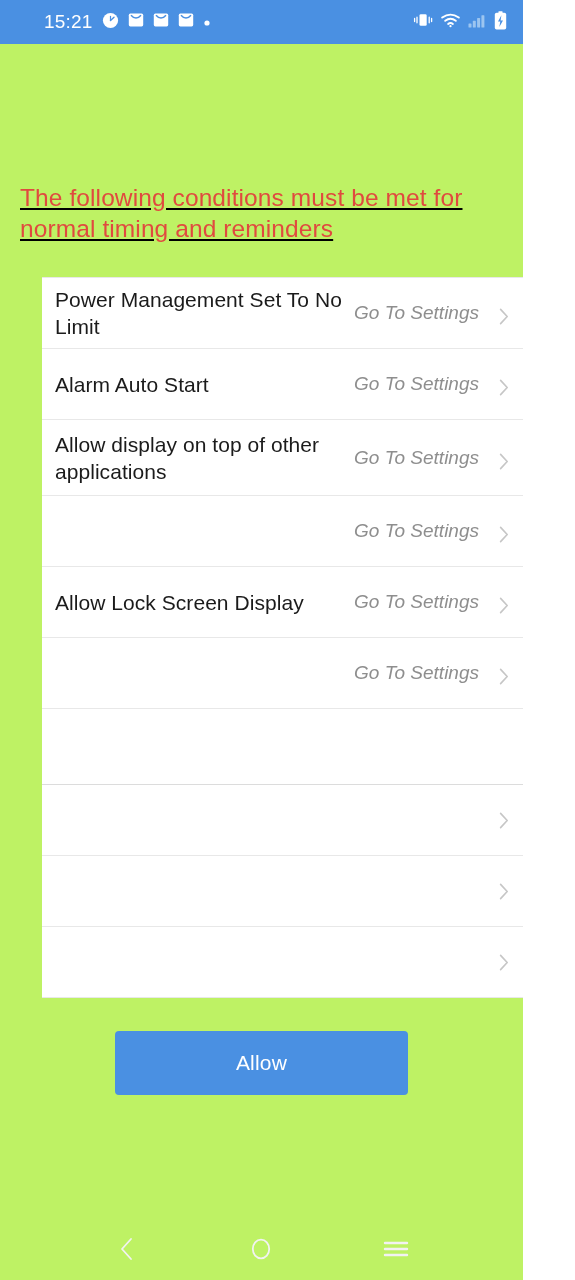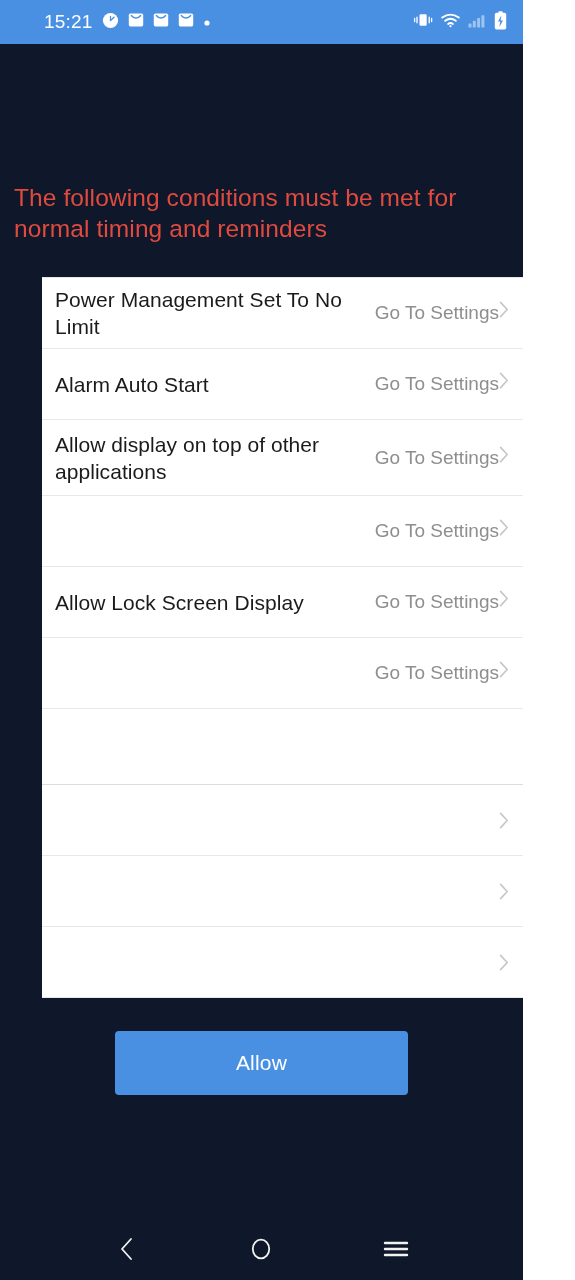--- a/index.html
+++ b/index.html
@@ -7,21 +7,21 @@
     width: 575px;
     height: 1280px;
     background: #ffffff;
     font-family: "Liberation Sans", sans-serif;
     overflow: hidden;
   }
   #screen {
     position: relative;
     width: 523px;
     height: 1280px;
-    background: #0f172a;
+    background: #bef264;
     display: flex;
     flex-direction: column;
   }
 
   
   .status-bar {
     height: 44px;
     background: #4a90e2;
     display: flex;
     align-items: center;
@@ -44,21 +44,22 @@
     margin-left: auto;
     display: flex;
     align-items: center;
     gap: 8px;
   }
   .sicon { display: block; }
 
   
   .header-wrap {
     flex: 0 0 auto;
-    padding: 138px 24px 0 14px;
+    padding: 138px 24px 0 20px;
+    text-decoration: underline;
   }
   .header-text {
     color: #e04a3f;
     font-size: 24.5px;
     line-height: 31px;
     letter-spacing: 0.1px;
   }
 
   
   .list {
@@ -79,22 +80,23 @@
   .row-label {
     color: #1b1b1b;
     font-size: 21px;
     line-height: 27px;
     letter-spacing: 0.05px;
     max-width: 340px;
   }
   .row-action {
     margin-left: auto;
     display: flex;
-    align-items: flex-start;
-    gap: 0;
+    align-items: flex-end;
+    gap: 20px;
+    font-style: italic;
   }
   .row-action-text {
     color: #8e8e8e;
     font-size: 19px;
     line-height: 24px;
     white-space: nowrap;
   }
   .chev {
     width: 10px;
     height: 17px;

